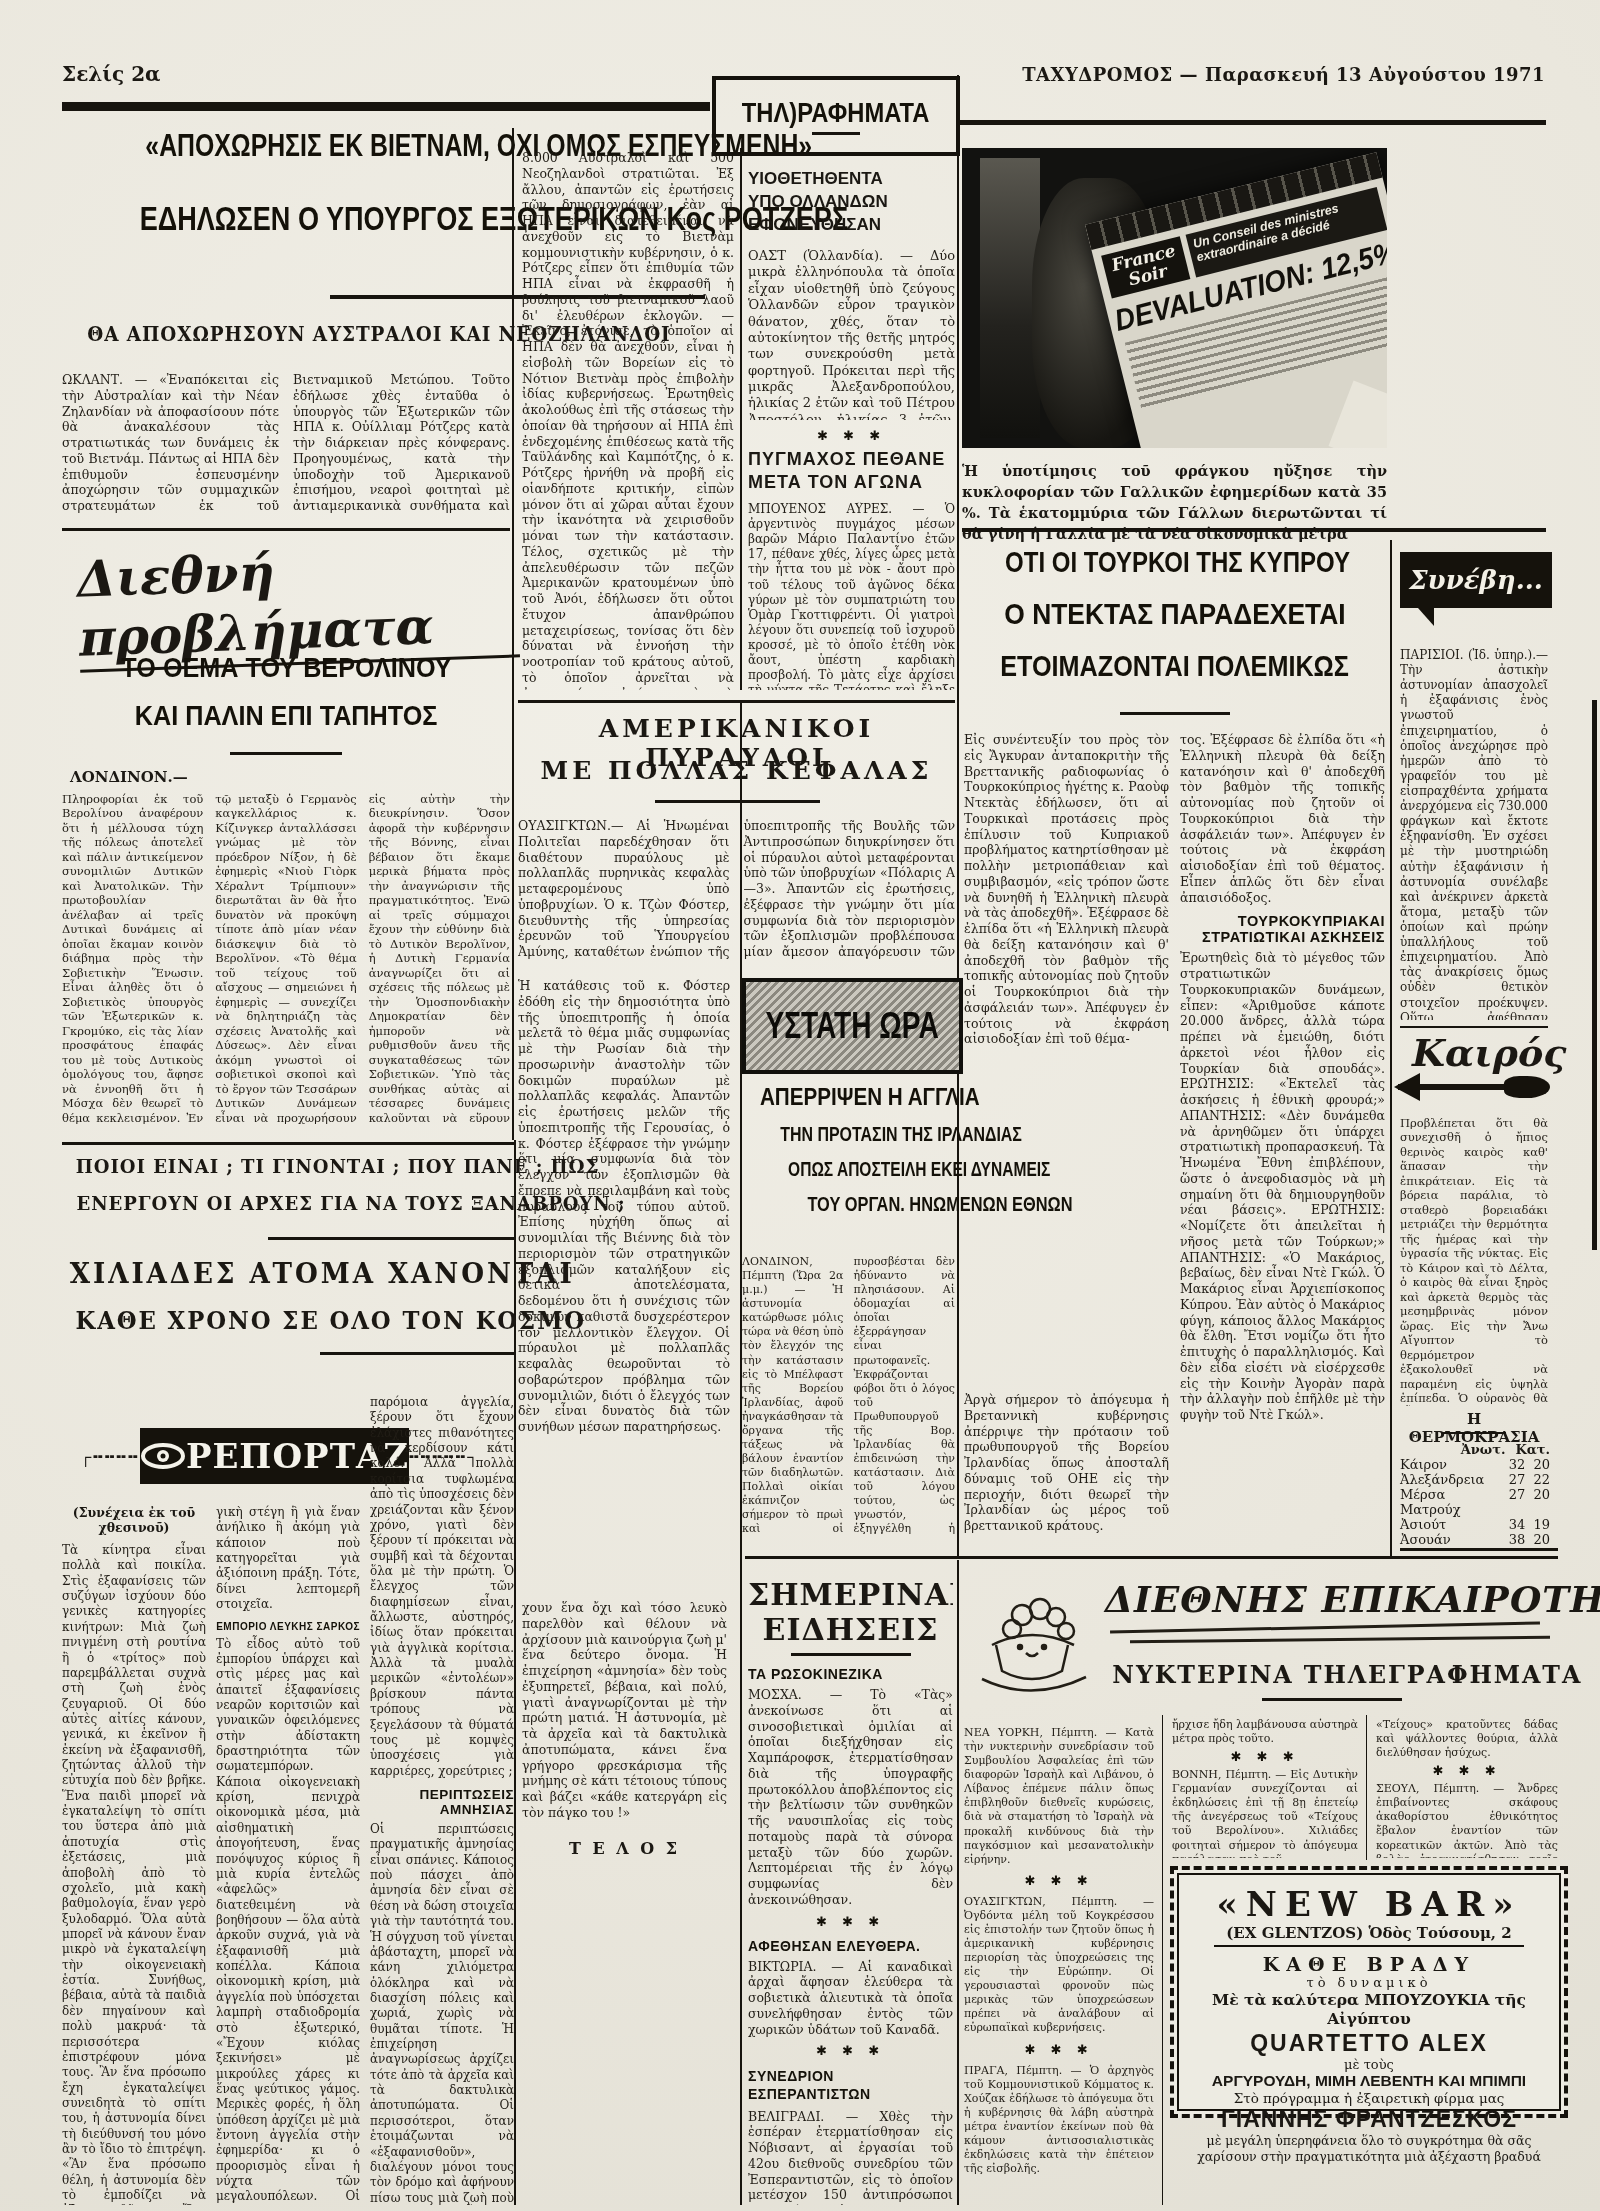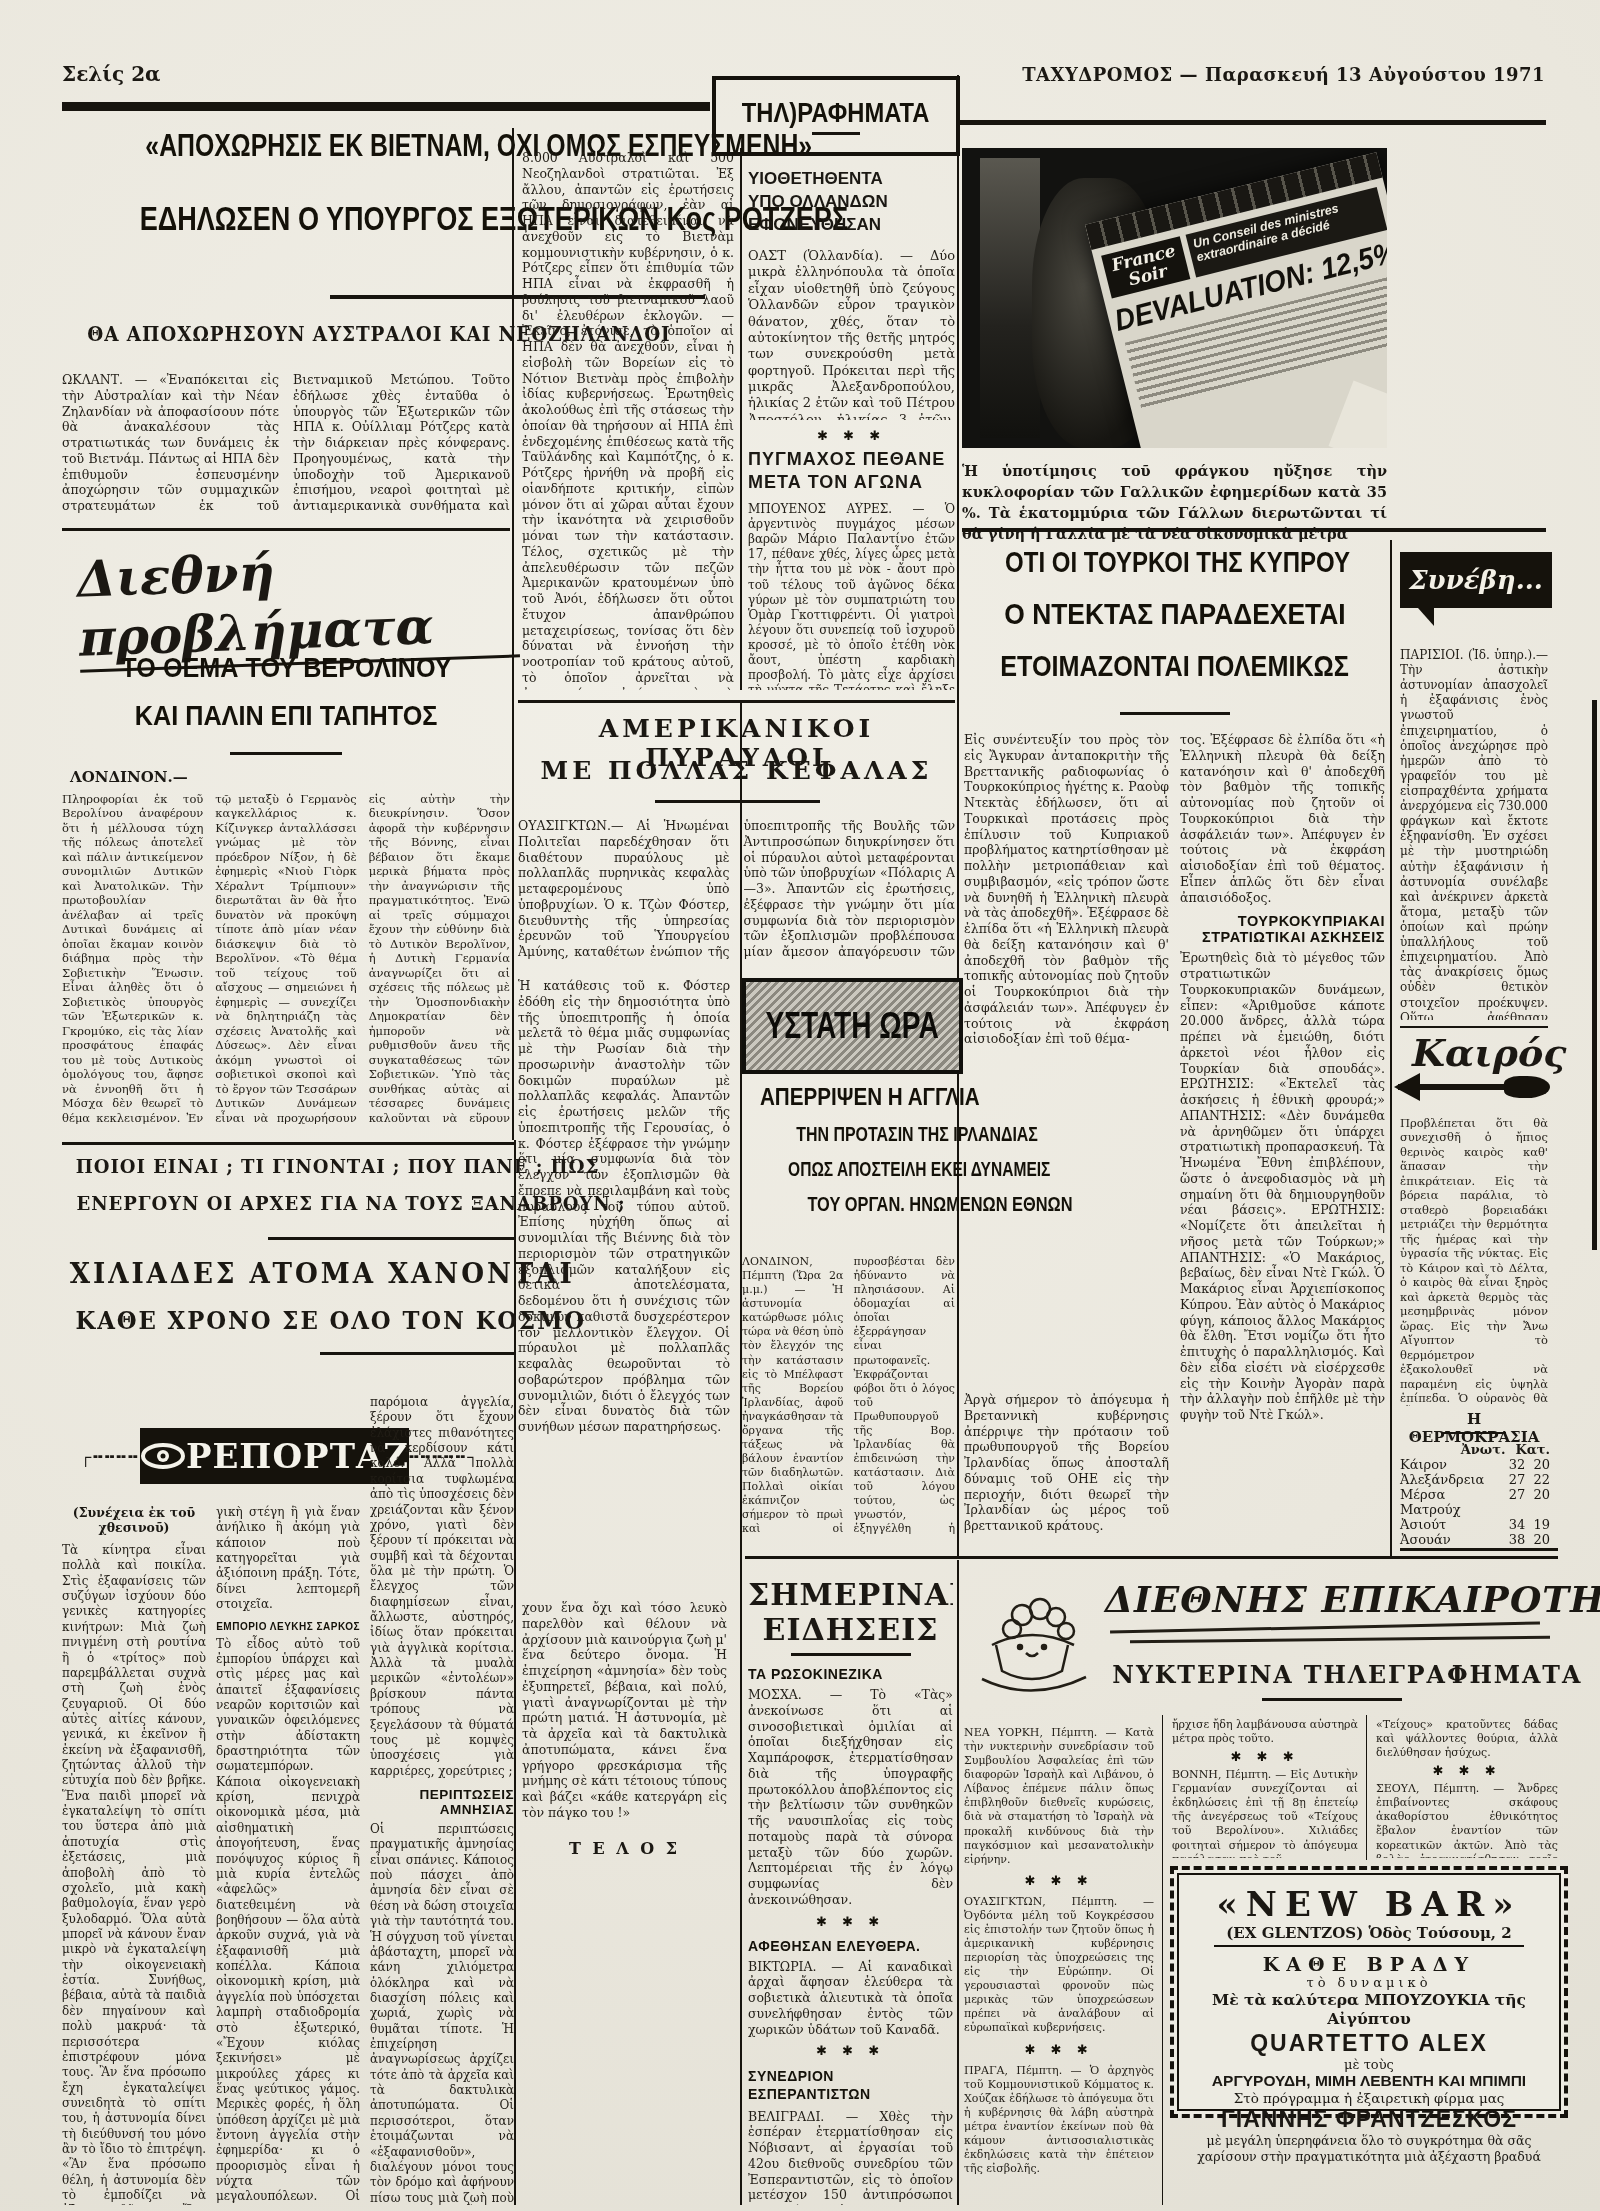--- a/index.html
+++ b/index.html
@@ -96,21 +96,21 @@
   <div class="abs ser center" style="left:518px;top:756px;width:437px;font-size:25px;font-weight:bold;letter-spacing:4px;">ΜΕ ΠΟΛΛΑΣ ΚΕΦΑΛΑΣ</div>
   <div class="abs rule" style="left:655px;top:800px;width:165px;height:3px;"></div>
   <div class="abs bodytxt" style="left:518px;top:818px;width:437px;height:152px;column-count:2;column-gap:14px;overflow:hidden;">ΟΥΑΣΙΓΚΤΩΝ.— Αἱ Ἡνωμέναι Πολιτεῖαι παρεδέχθησαν ὅτι διαθέτουν πυραύλους μὲ πολλαπλᾶς πυρηνικὰς κεφαλὰς μεταφερομένους ὑπὸ ὑποβρυχίων. Ὁ κ. Τζὼν Φόστερ, διευθυντὴς τῆς ὑπηρεσίας ἐρευνῶν τοῦ Ὑπουργείου Ἀμύνης, καταθέτων ἐνώπιον τῆς ὑποεπιτροπῆς τῆς Βουλῆς τῶν Ἀντιπροσώπων διηυκρίνησεν ὅτι οἱ πύραυλοι αὐτοὶ μεταφέρονται ὑπὸ τῶν ὑποβρυχίων «Πόλαρις Α—3». Ἀπαντῶν εἰς ἐρωτήσεις, ἐξέφρασε τὴν γνώμην ὅτι μία συμφωνία διὰ τὸν περιορισμὸν τῶν ἐξοπλισμῶν προβλέπουσα μίαν ἄμεσον ἀπαγόρευσιν τῶν πυραύλων αὐτῶν εἶναι δυνατὸν νὰ συναφθῆ.</div>
   <div class="abs bodytxt" style="left:518px;top:978px;width:212px;height:572px;overflow:hidden;">Ἡ κατάθεσις τοῦ κ. Φόστερ ἐδόθη εἰς τὴν δημοσιότητα ὑπὸ τῆς ὑποεπιτροπῆς ἡ ὁποία μελετᾶ τὸ θέμα μιᾶς συμφωνίας μὲ τὴν Ρωσίαν διὰ τὴν προσωρινὴν ἀναστολὴν τῶν δοκιμῶν πυραύλων μὲ πολλαπλᾶς κεφαλάς. Ἀπαντῶν εἰς ἐρωτήσεις μελῶν τῆς ὑποεπιτροπῆς τῆς Γερουσίας, ὁ κ. Φόστερ ἐξέφρασε τὴν γνώμην ὅτι μία συμφωνία διὰ τὸν ἔλεγχον τῶν ἐξοπλισμῶν θὰ ἔπρεπε νὰ περιλαμβάνη καὶ τοὺς πυραύλους τοῦ τύπου αὐτοῦ. Ἐπίσης ηὐχήθη ὅπως αἱ συνομιλίαι τῆς Βιέννης διὰ τὸν περιορισμὸν τῶν στρατηγικῶν ἐξοπλισμῶν καταλήξουν εἰς θετικὰ ἀποτελέσματα, δεδομένου ὅτι ἡ συνέχισις τῶν δοκιμῶν καθιστᾶ δυσχερέστερον τὸν μελλοντικὸν ἔλεγχον. Οἱ πύραυλοι μὲ πολλαπλᾶς κεφαλὰς θεωροῦνται τὸ σοβαρώτερον πρόβλημα τῶν συνομιλιῶν, διότι ὁ ἔλεγχός των δὲν εἶναι δυνατὸς διὰ τῶν συνήθων μέσων παρατηρήσεως.</div>
 
   <div class="abs banner" style="left:742px;top:978px;width:213px;height:88px;">
     <span class="headfat nowrap" style="font-size:36px;transform:scaleX(.78);color:#0c0b08;">ΥΣΤΑΤΗ ΩΡΑ</span>
   </div>
   <div class="abs headfat center" style="left:742px;top:1085px;width:213px;line-height:1.0;">
     <div style="font-size:24px;margin-bottom:14px;"><span class="nowrap" style="transform:scaleX(.86);">ΑΠΕΡΡΙΨΕΝ Η ΑΓΓΛΙΑ</span></div>
-    <div style="font-size:21px;margin-bottom:14px;padding-left:16px;"><span class="nowrap" style="transform:scaleX(.76);">ΤΗΝ ΠΡΟΤΑΣΙΝ ΤΗΣ ΙΡΛΑΝΔΙΑΣ</span></div>
+    <div style="font-size:21px;margin-bottom:14px;"><span class="nowrap" style="transform:scaleX(.76);">ΤΗΝ ΠΡΟΤΑΣΙΝ ΤΗΣ ΙΡΛΑΝΔΙΑΣ</span></div>
     <div style="font-size:21px;margin-bottom:14px;"><span class="nowrap" style="transform:scaleX(.74);">ΟΠΩΣ ΑΠΟΣΤΕΙΛΗ ΕΚΕΙ ΔΥΝΑΜΕΙΣ</span></div>
     <div style="font-size:21px;margin-left:28px;"><span class="nowrap" style="transform:scaleX(.78);">ΤΟΥ ΟΡΓΑΝ. ΗΝΩΜΕΝΩΝ ΕΘΝΩΝ</span></div>
   </div>
   <div class="abs bodytxt smalltxt" style="left:742px;top:1255px;width:213px;height:295px;column-count:2;column-gap:10px;overflow:hidden;">ΛΟΝΔΙΝΟΝ, Πέμπτη (Ὥρα 2α μ.μ.) — Ἡ ἀστυνομία κατώρθωσε μόλις τώρα νὰ θέση ὑπὸ τὸν ἔλεγχόν της τὴν κατάστασιν εἰς τὸ Μπέλφαστ τῆς Βορείου Ἰρλανδίας, ἀφοῦ ἠναγκάσθησαν τὰ ὄργανα τῆς τάξεως νὰ βάλουν ἐναντίον τῶν διαδηλωτῶν. Πολλαὶ οἰκίαι ἐκάπνιζον σήμερον τὸ πρωὶ καὶ οἱ πυροσβέσται δὲν ἠδύναντο νὰ πλησιάσουν. Αἱ ὁδομαχίαι αἱ ὁποῖαι ἐξερράγησαν εἶναι πρωτοφανεῖς. Ἐκφράζονται φόβοι ὅτι ὁ λόγος τοῦ Πρωθυπουργοῦ τῆς Βορ. Ἰρλανδίας θὰ ἐπιδεινώση τὴν κατάστασιν. Διὰ τοῦ λόγου τούτου, ὡς γνωστόν, ἐξηγγέλθη ἡ λῆψις δρακοντείων μέτρων. Λόγῳ τῆς ἐπιδεινώσεως τῆς καταστάσεως ὁ ἁρμόδιος ὑπουργὸς ἐπανῆλθεν ἐσπευσμένως εἰς Λονδῖνον.</div>
 
   <div class="abs photo" style="left:962px;top:148px;width:425px;height:300px;">
     <div class="abs" style="left:18px;top:10px;width:60px;height:280px;background:linear-gradient(180deg,#5a5850,#23221e 60%,#11110e);"></div>
     <div class="abs" style="left:70px;top:30px;width:130px;height:270px;background:radial-gradient(ellipse at 40% 40%,#4a4840,#161511 70%);border-radius:40%;"></div>
     <div class="np" style="left:155px;top:36px;width:300px;height:300px;">
       <div style="height:26px;background:repeating-linear-gradient(90deg,#191713 0 14px,#57544b 14px 17px);"></div>

